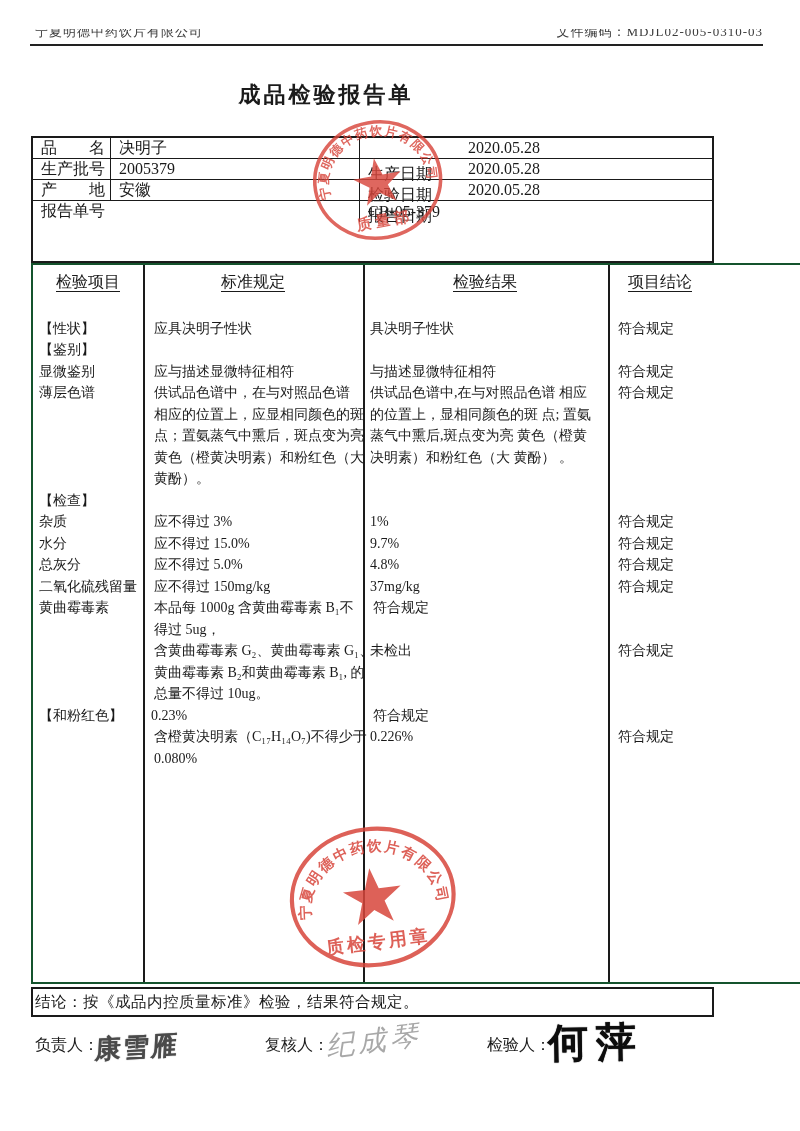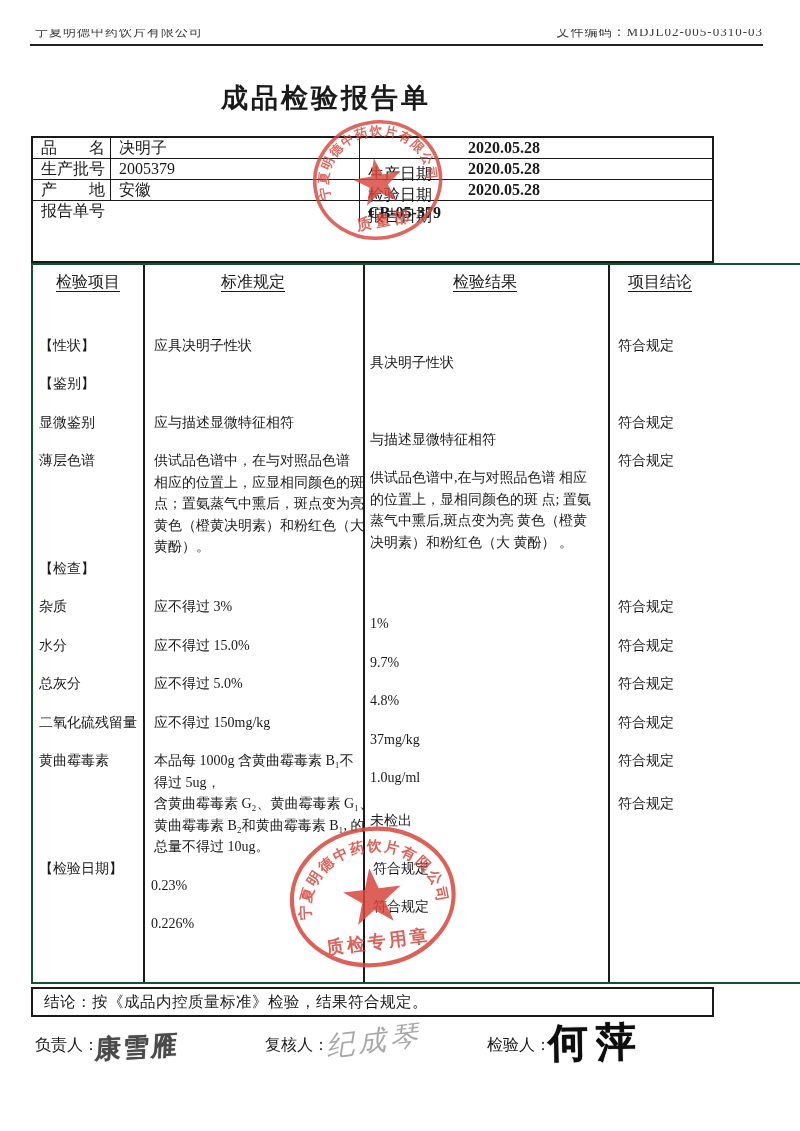--- a/index.html
+++ b/index.html
@@ -7,46 +7,46 @@
     width:800px;height:1131px;position:relative;background:#ffffff;
     font-family:"Liberation Serif","DejaVu Serif",serif;color:#1a1a1a;
     overflow:hidden;
   }
   .abs{position:absolute;}
   
   .cutoff{height:13px;overflow:hidden;}
   .cutoff span{display:block;transform:translateY(-6px);font-size:13px;color:#3a3a3a;letter-spacing:1px;white-space:pre;}
   .toprule{left:30px;top:44px;width:733px;height:2px;background:#222;}
   
-  .title{left:0;top:80px;width:652px;text-align:center;font-size:27px;font-weight:bold;letter-spacing:3px;}
+  .title{left:0;top:80px;width:652px;text-align:center;font-size:22px;font-weight:bold;letter-spacing:3px;}
   
   .info{left:31px;top:136px;width:683px;height:127px;border:2px solid #1a1a1a;box-sizing:border-box;}
   .info-row{display:flex;height:21px;box-sizing:border-box;border-bottom:1.5px solid #1a1a1a;}
-  .info-row:last-child{border-bottom:none;align-items:flex-end;}
+  .info-row:last-child{border-bottom:none;}
   .icell{box-sizing:border-box;border-right:1.5px solid #1a1a1a;display:flex;align-items:center;padding-left:8px;font-size:16px;white-space:pre;}
   .icell.last{border-right:none;}
   .w-label1{width:78px;}
   .w-val1{width:249px;}
   .w-label2{width:100px;margin-top:36px;}
-  .w-val2{flex:1;font-weight:bold;}
+  .w-val2{flex:1;}
   .w-report-label{width:327px;}
   
   .main{left:31px;top:263px;width:796px;height:721px;border:2px solid #14532d;box-sizing:border-box;}
   .vline{position:absolute;top:0;bottom:0;width:1.5px;background:#1a1a1a;}
   .mhead{position:absolute;top:7px;transform:translateX(-50%);font-size:16px;text-decoration:underline;text-underline-offset:4px;white-space:pre;}
   .mbody{position:absolute;left:0;top:31px;width:679px;}
   .mrow{display:grid;grid-template-columns:110px 219px 245px 105px;}
   .mcell{white-space:pre;font-size:14px;line-height:21.5px;min-height:21.5px;}
   .mcell.c1{padding-left:6px;}
   .mcell.c2{padding-left:11px;}
-  .mcell.c3{padding-left:8px;margin-top:17px;}
+  .mcell.c3{padding-left:8px;}
   .mcell.c4{padding-left:11px;}
   
   .conclusion{left:31px;top:987px;width:683px;height:30px;border:2px solid #1a1a1a;box-sizing:border-box;
-              display:flex;align-items:center;padding-left:11px;font-size:15.5px;font-weight:500;letter-spacing:.5px;font-family:Liberation Mono, monospace;}
+              display:flex;align-items:center;padding-left:2px;font-size:15.5px;font-weight:500;letter-spacing:.5px;font-family:Liberation Mono, monospace;}
   .siglabel{font-size:16px;white-space:pre;}
   .sig-resp{font-size:26px;font-weight:600;color:#4a4a4a;transform:rotate(-3deg) skewX(-6deg);letter-spacing:2px;text-shadow:0 0 1px #6a6a6a;}
   .sig-rev{font-size:28px;color:#a8a8a8;transform:rotate(-7deg) skewX(-16deg);letter-spacing:4px;}
   .sig-insp{font-size:40px;font-weight:700;color:#0d0d0d;transform:rotate(-1deg);letter-spacing:8px;text-shadow:0 0 1px #000;}
   
   .stamp{pointer-events:none;}
 </style>
 </head>
 <body>
 
@@ -160,38 +160,39 @@
     <div class="mrow">
       <div class="mcell c1">二氧化硫残留量</div>
       <div class="mcell c2">应不得过 150mg/kg</div>
       <div class="mcell c3">37mg/kg</div>
       <div class="mcell c4">符合规定</div>
     </div>
     <div class="mrow">
       <div class="mcell c1">黄曲霉毒素</div>
       <div class="mcell c2">本品每 1000g 含黄曲霉毒素 B₁不
 得过 5ug，</div>
-      <div class="mcell c3">1.0ug/ml</div>
       <div class="mcell c4">符合规定</div>
     </div>
     <div class="mrow">
       <div class="mcell c1"></div>
       <div class="mcell c2">含黄曲霉毒素 G₂、黄曲霉毒素 G₁、
 黄曲霉毒素 B₂和黄曲霉毒素 B₁, 的
 总量不得过 10ug。</div>
       <div class="mcell c3">未检出</div>
       <div class="mcell c4">符合规定</div>
     </div>
     <div class="mrow">
-      <div class="mcell c1">【检验日期】</div>
+      <div class="mcell c1">【和粉红色】</div>
       <div class="mcell c3">0.23%</div>
       <div class="mcell c4">符合规定</div>
     </div>
     <div class="mrow">
       <div class="mcell c1"></div>
+      <div class="mcell c2">含橙黄决明素（C₁₇H₁₄O₇)不得少于
+0.080%</div>
       <div class="mcell c3">0.226%</div>
       <div class="mcell c4">符合规定</div>
     </div>
   </div>
 </div>
 
 <svg class="abs stamp" style="left:305px;top:116px;transform:rotate(-10deg);opacity:.82;" width="146" height="132" viewBox="0 0 146 132">
   <defs>
     <path id="arcTop" d="M 26 81 A 50 46 0 1 1 120 81" fill="none"></path>
   </defs>

